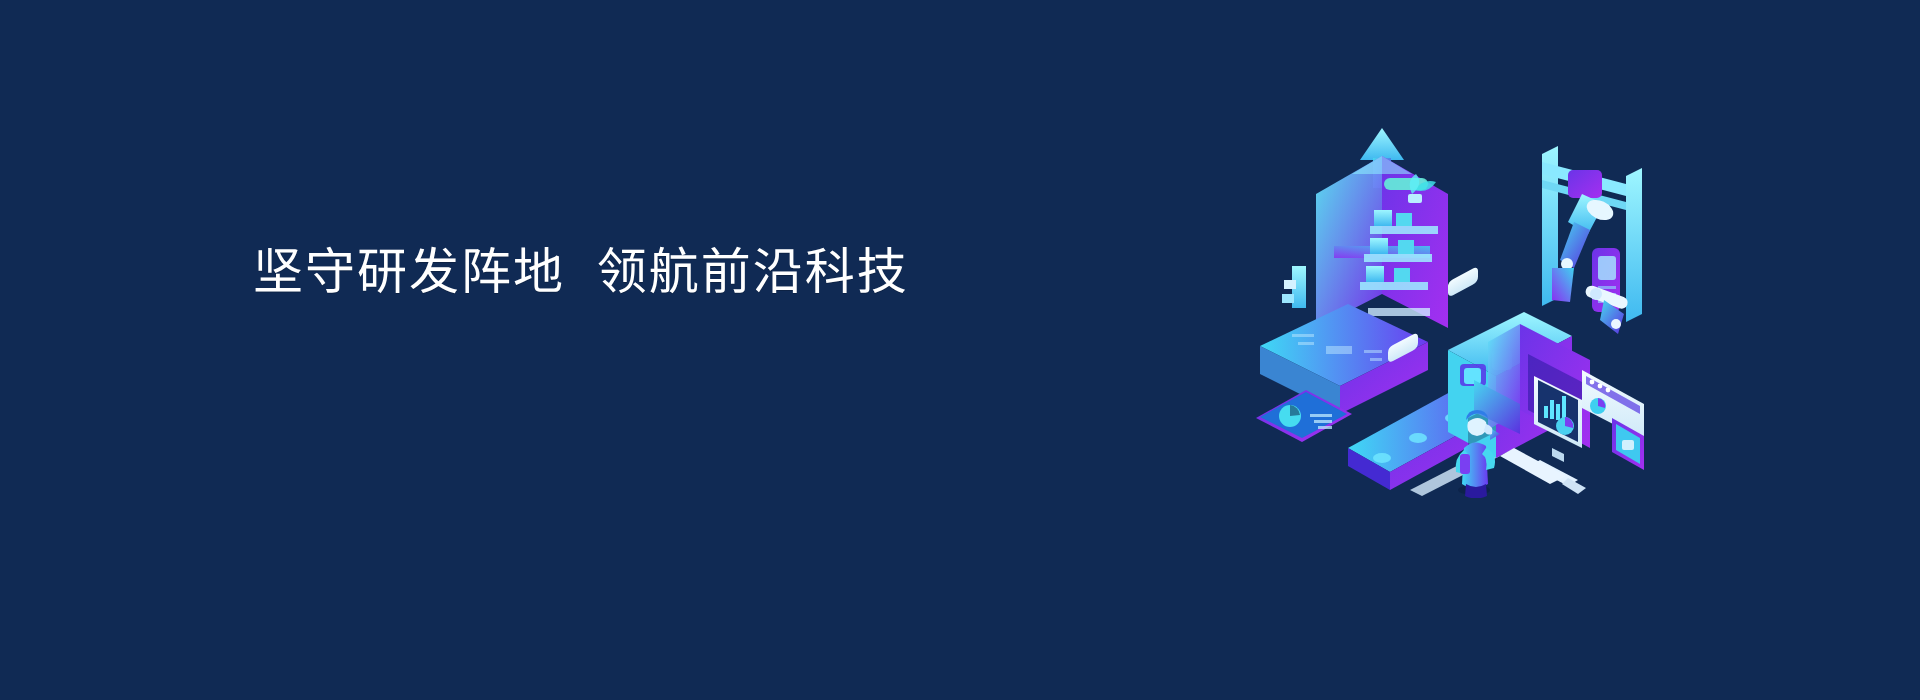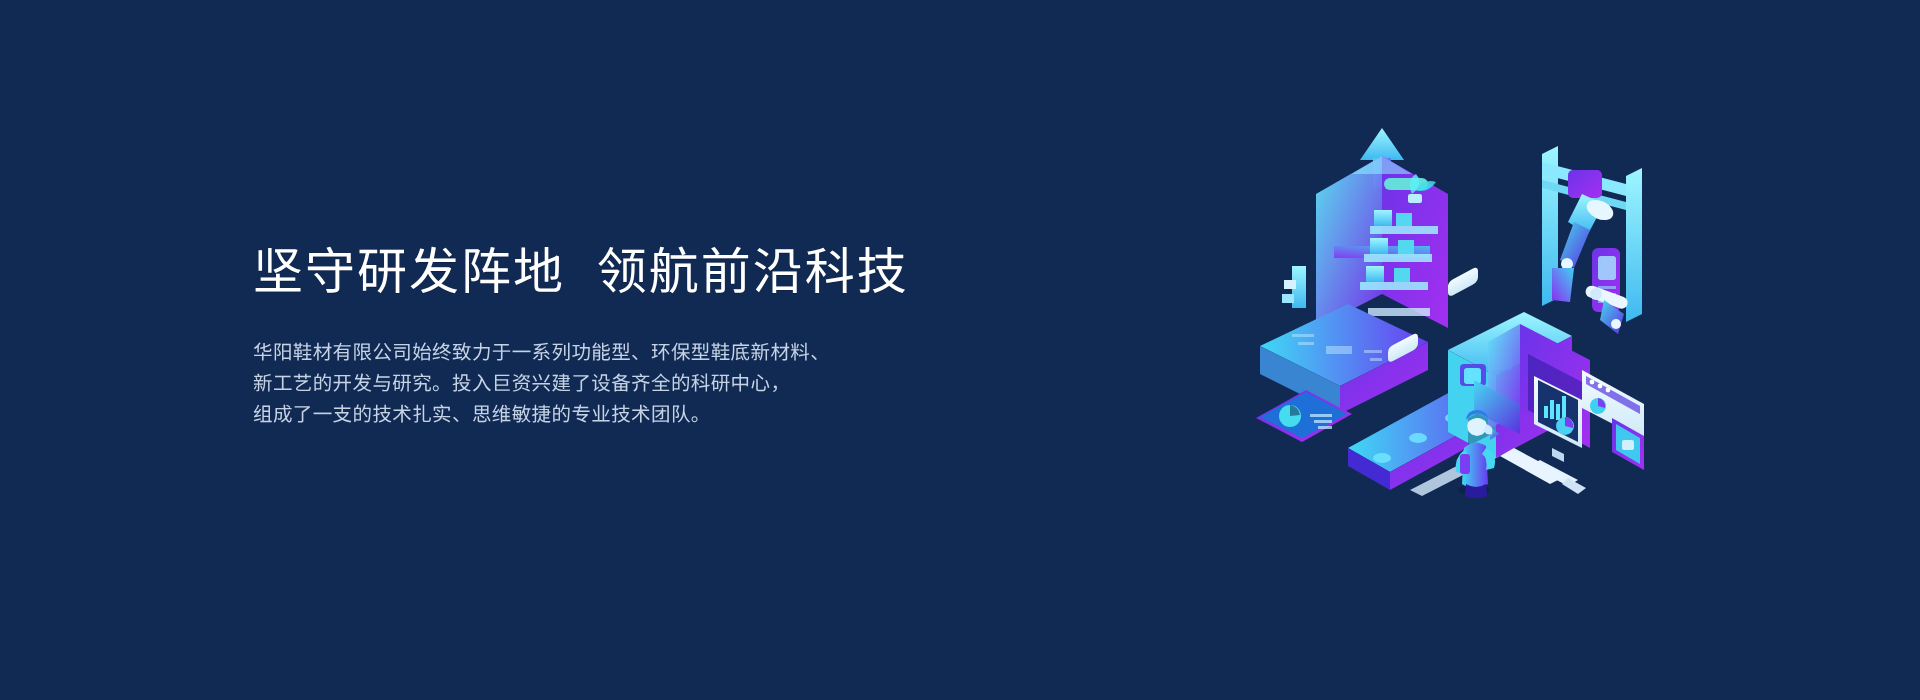--- a/index.html
+++ b/index.html
@@ -55,25 +55,20 @@
   .art svg { display: block; width: 100%; height: 100%; }
 </style>
 </head>
 <body>
 
 <div id="stage">
 
   <div class="copy">
     <h1 class="headline">坚守研发阵地  领航前沿科技</h1>
 
-    <div class="subcopy">
-      <p>华阳鞋材有限公司始终致力于一系列功能型、环保型鞋底新材料、</p>
-      <p>新工艺的开发与研究。投入巨资兴建了设备齐全的科研中心，</p>
-      <p>组成了一支的技术扎实、思维敏捷的专业技术团队。</p>
-    </div>
   </div>
 
   <div class="art">
     <svg viewBox="0 0 400 380" xmlns="http://www.w3.org/2000/svg">
       <defs>
         <linearGradient id="gA" x1="0" y1="0" x2="1" y2="1">
           <stop offset="0" stop-color="#5ee7f7"></stop>
             <stop offset="1" stop-color="#7a2ff0"></stop>
         </linearGradient>
         <linearGradient id="gB" x1="0" y1="0" x2="1" y2="1">

